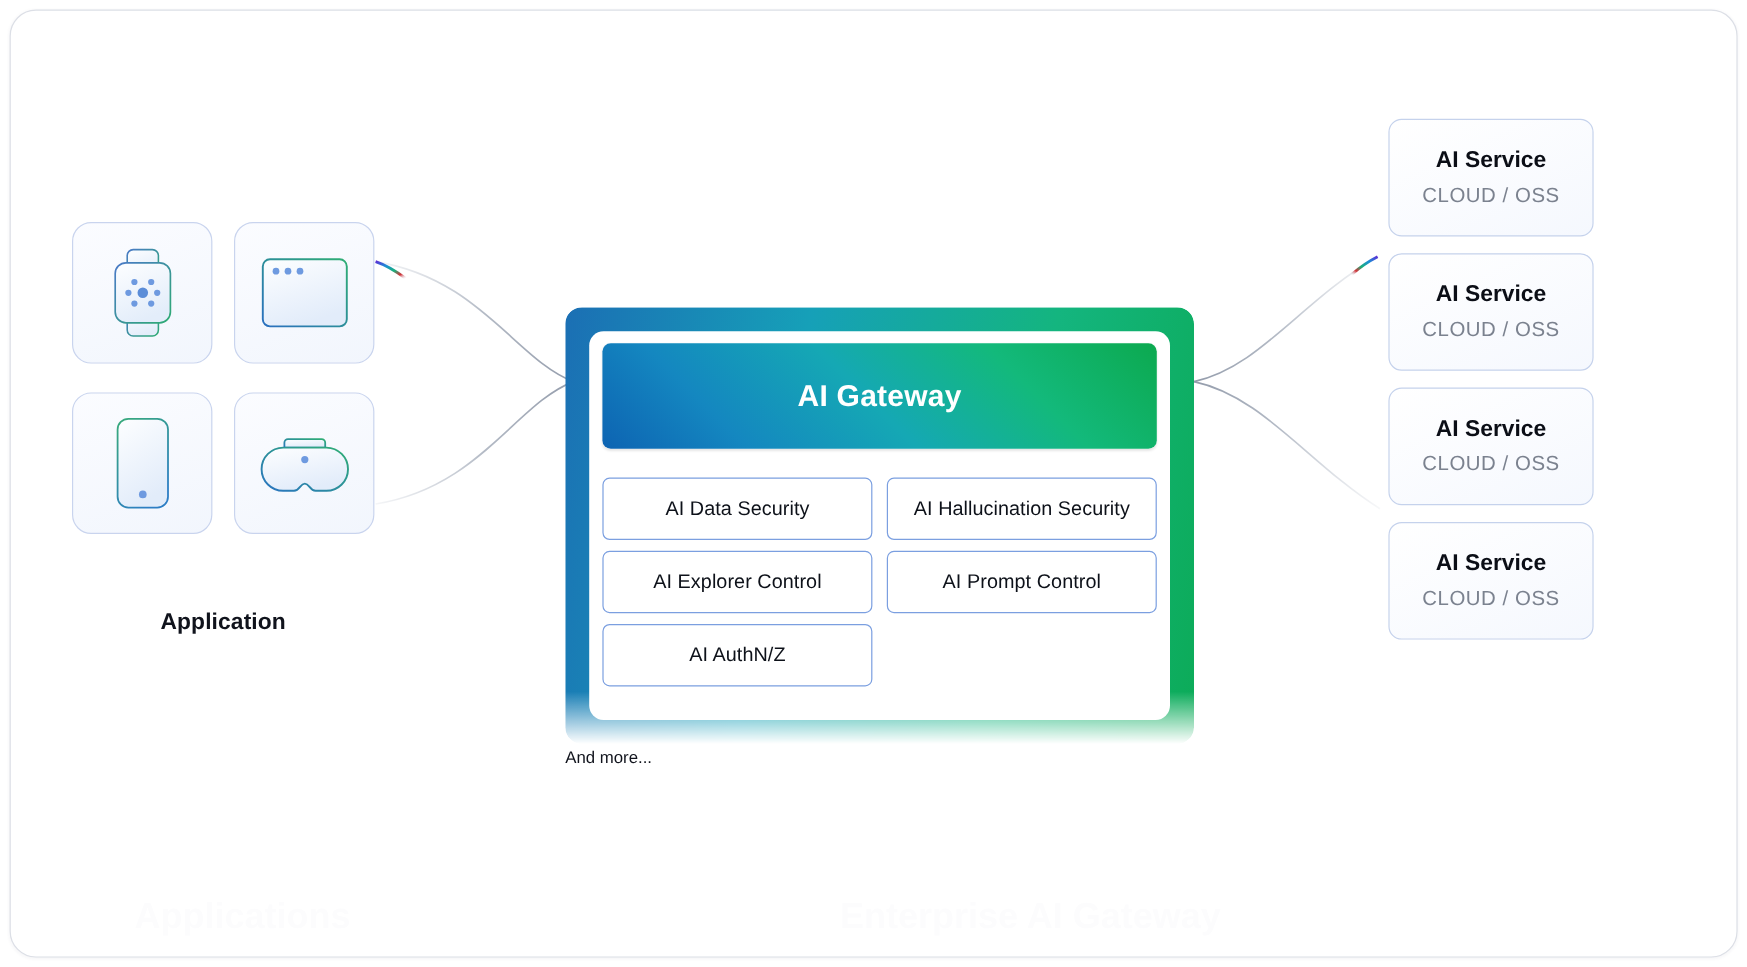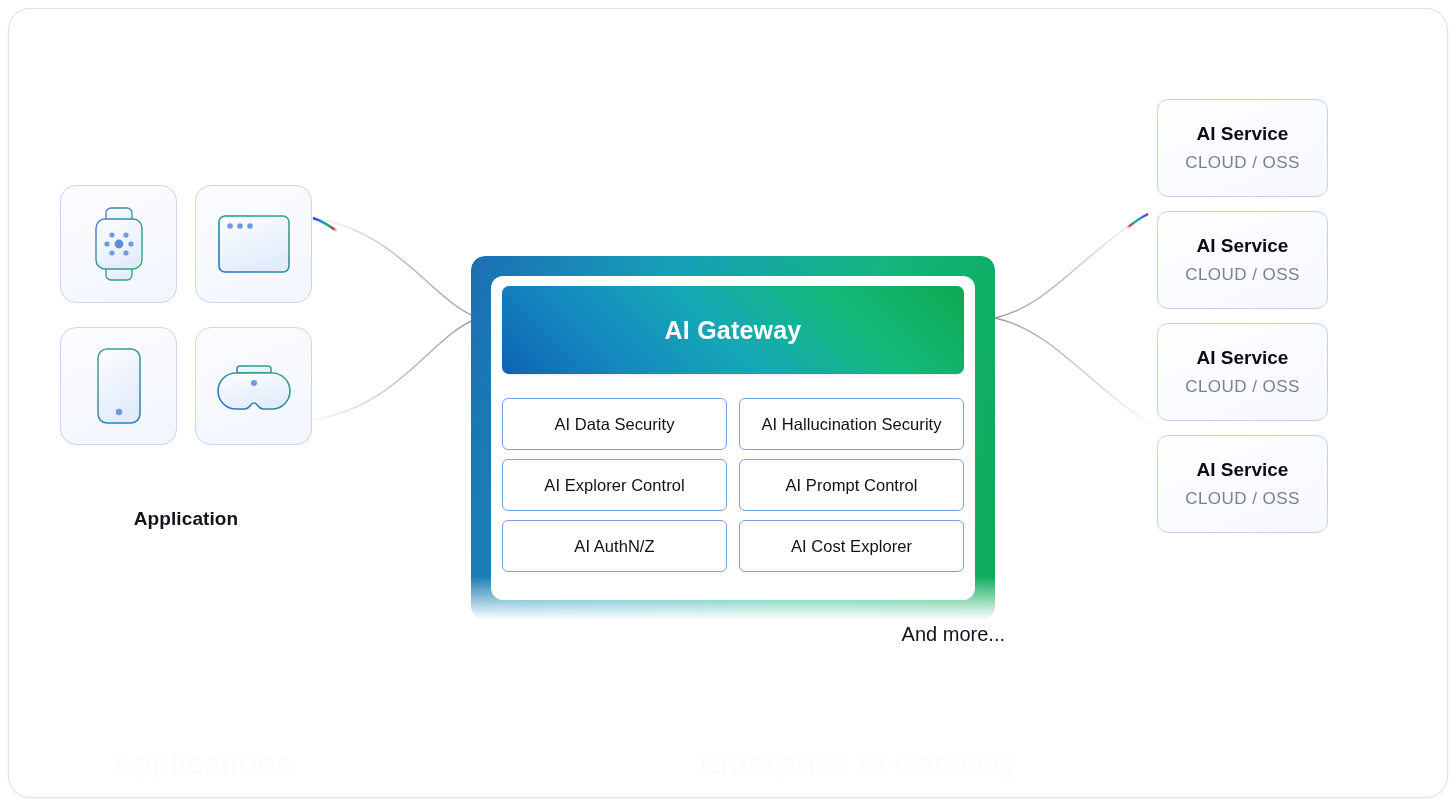--- a/index.html
+++ b/index.html
@@ -136,22 +136,22 @@
     font-weight: 500;
     color: #0d1119;
     letter-spacing: 0.05px;
   }
 
   .and-more {
     position: absolute;
     left: 471px;
     top: 623px;
     width: 534px;
-    text-align: right;
-    font-size: 20px;
+    text-align: left;
+    font-size: 14px;
     font-weight: 500;
     color: #10131c;
   }
 
   
   .service-stack {
     position: absolute;
     left: 1157px;
     top: 99px;
     width: 213px;
@@ -333,21 +333,20 @@
     <div class="gateway-inner">
       <div class="gateway-banner">
         <span>AI Gateway</span>
       </div>
       <div class="feature-grid">
         <div class="feature-box">AI Data Security</div>
         <div class="feature-box">AI Hallucination Security</div>
         <div class="feature-box">AI Explorer Control</div>
         <div class="feature-box">AI Prompt Control</div>
         <div class="feature-box">AI AuthN/Z</div>
-        <div class="feature-box">AI Cost Explorer</div>
       </div>
     </div>
   </div>
 
   <div class="and-more">And more...</div>
 
   <div class="service-stack">
     <div class="service-card">
       <div class="service-title">AI Service</div>
       <div class="service-sub">CLOUD / OSS</div>

